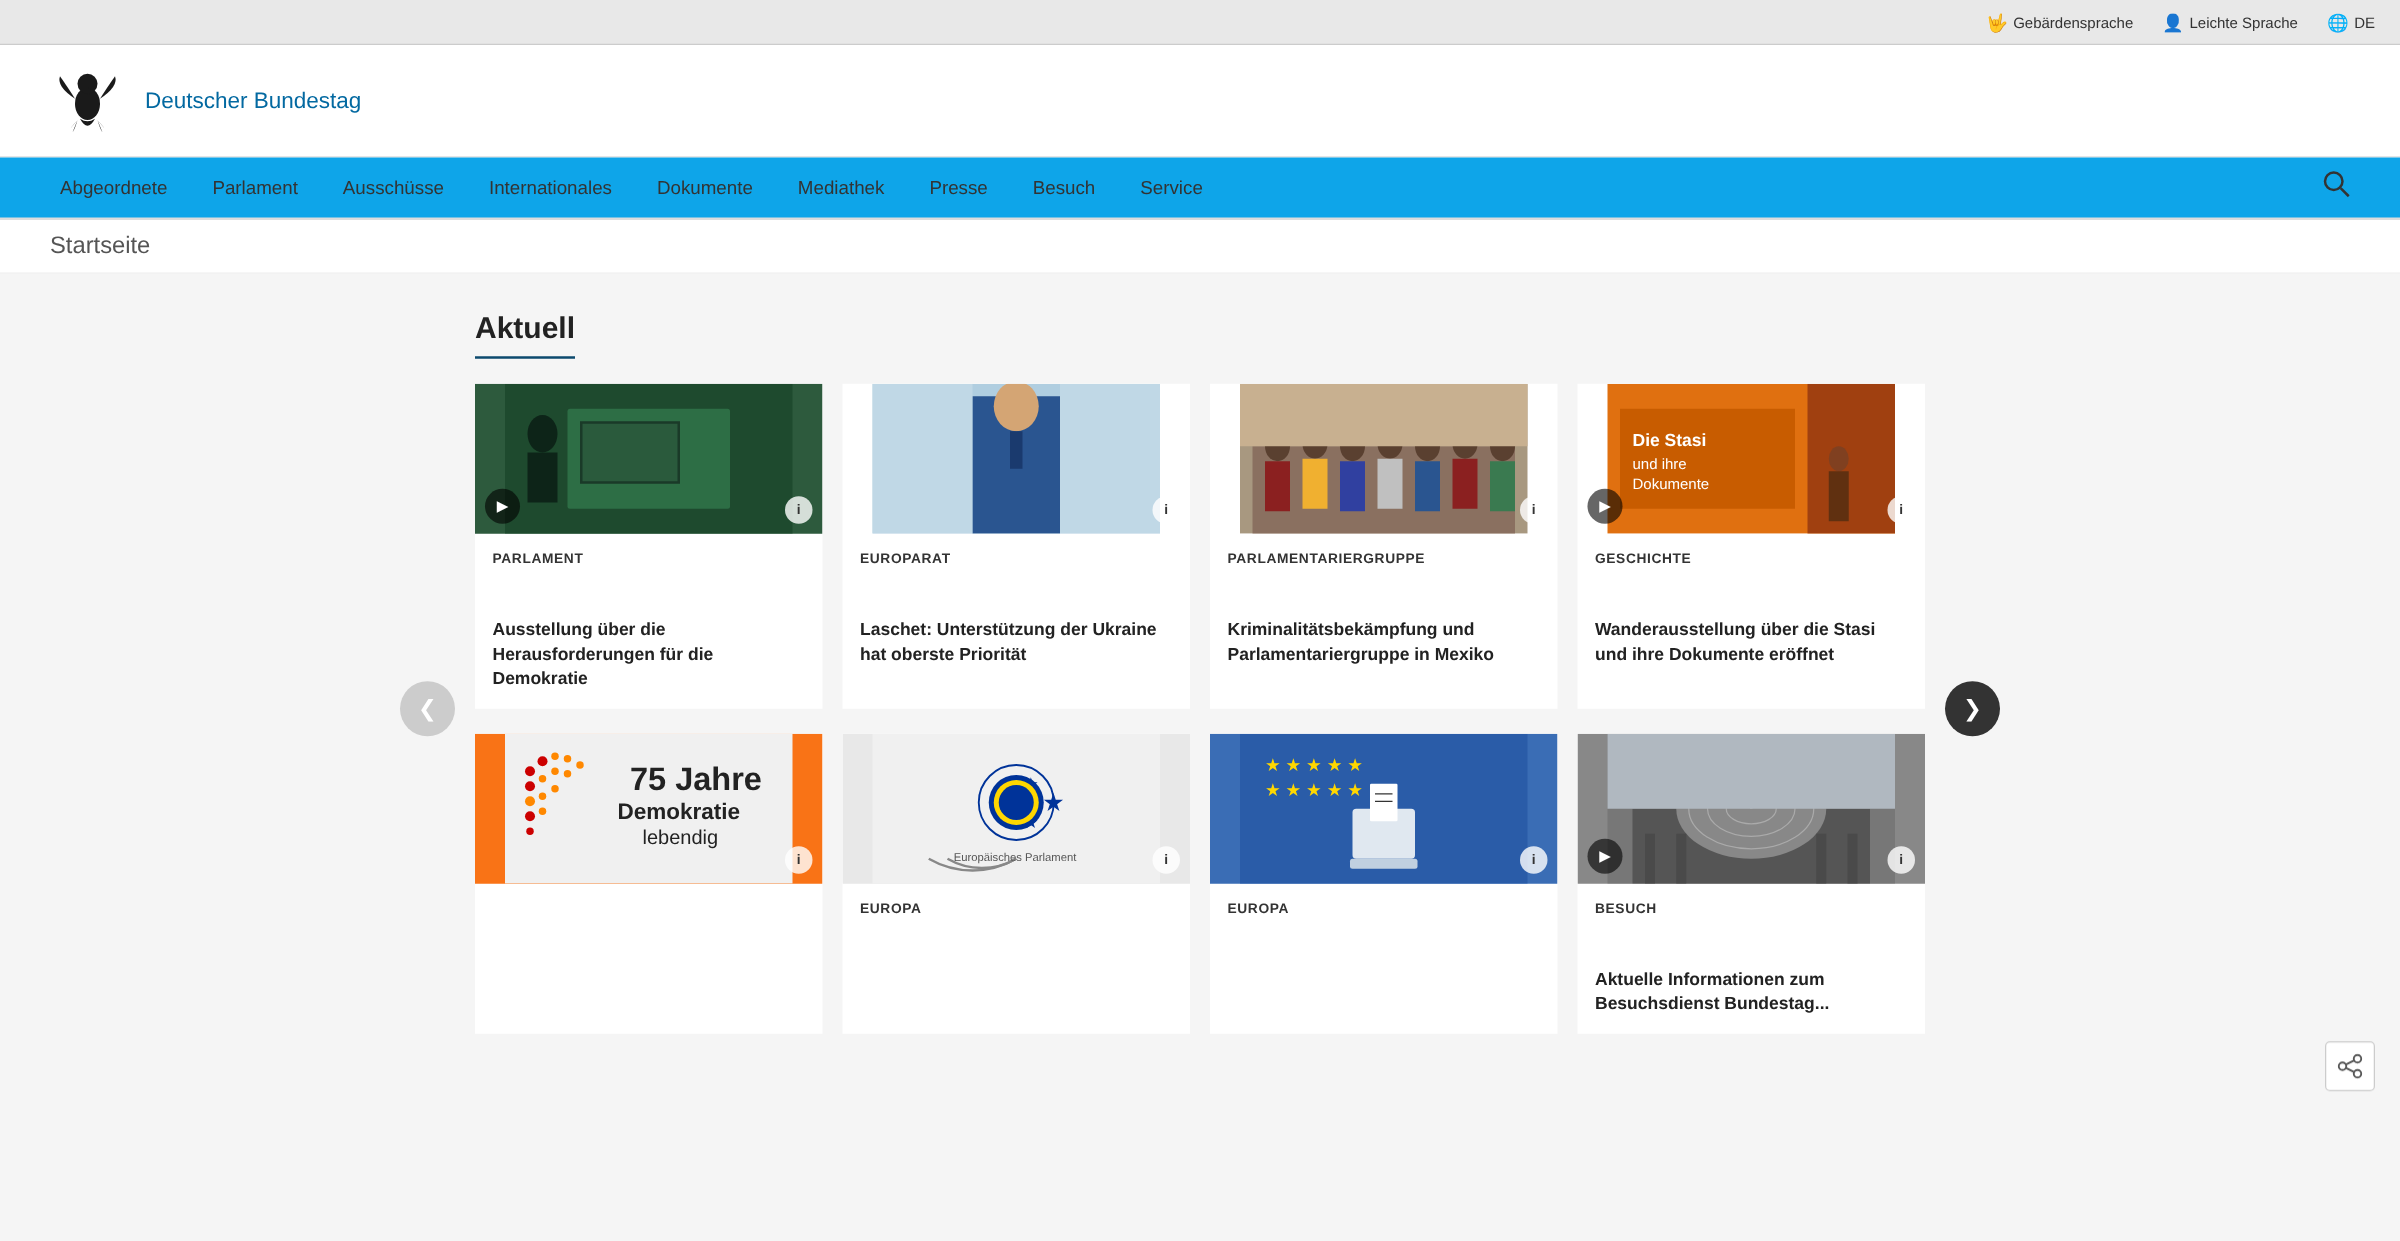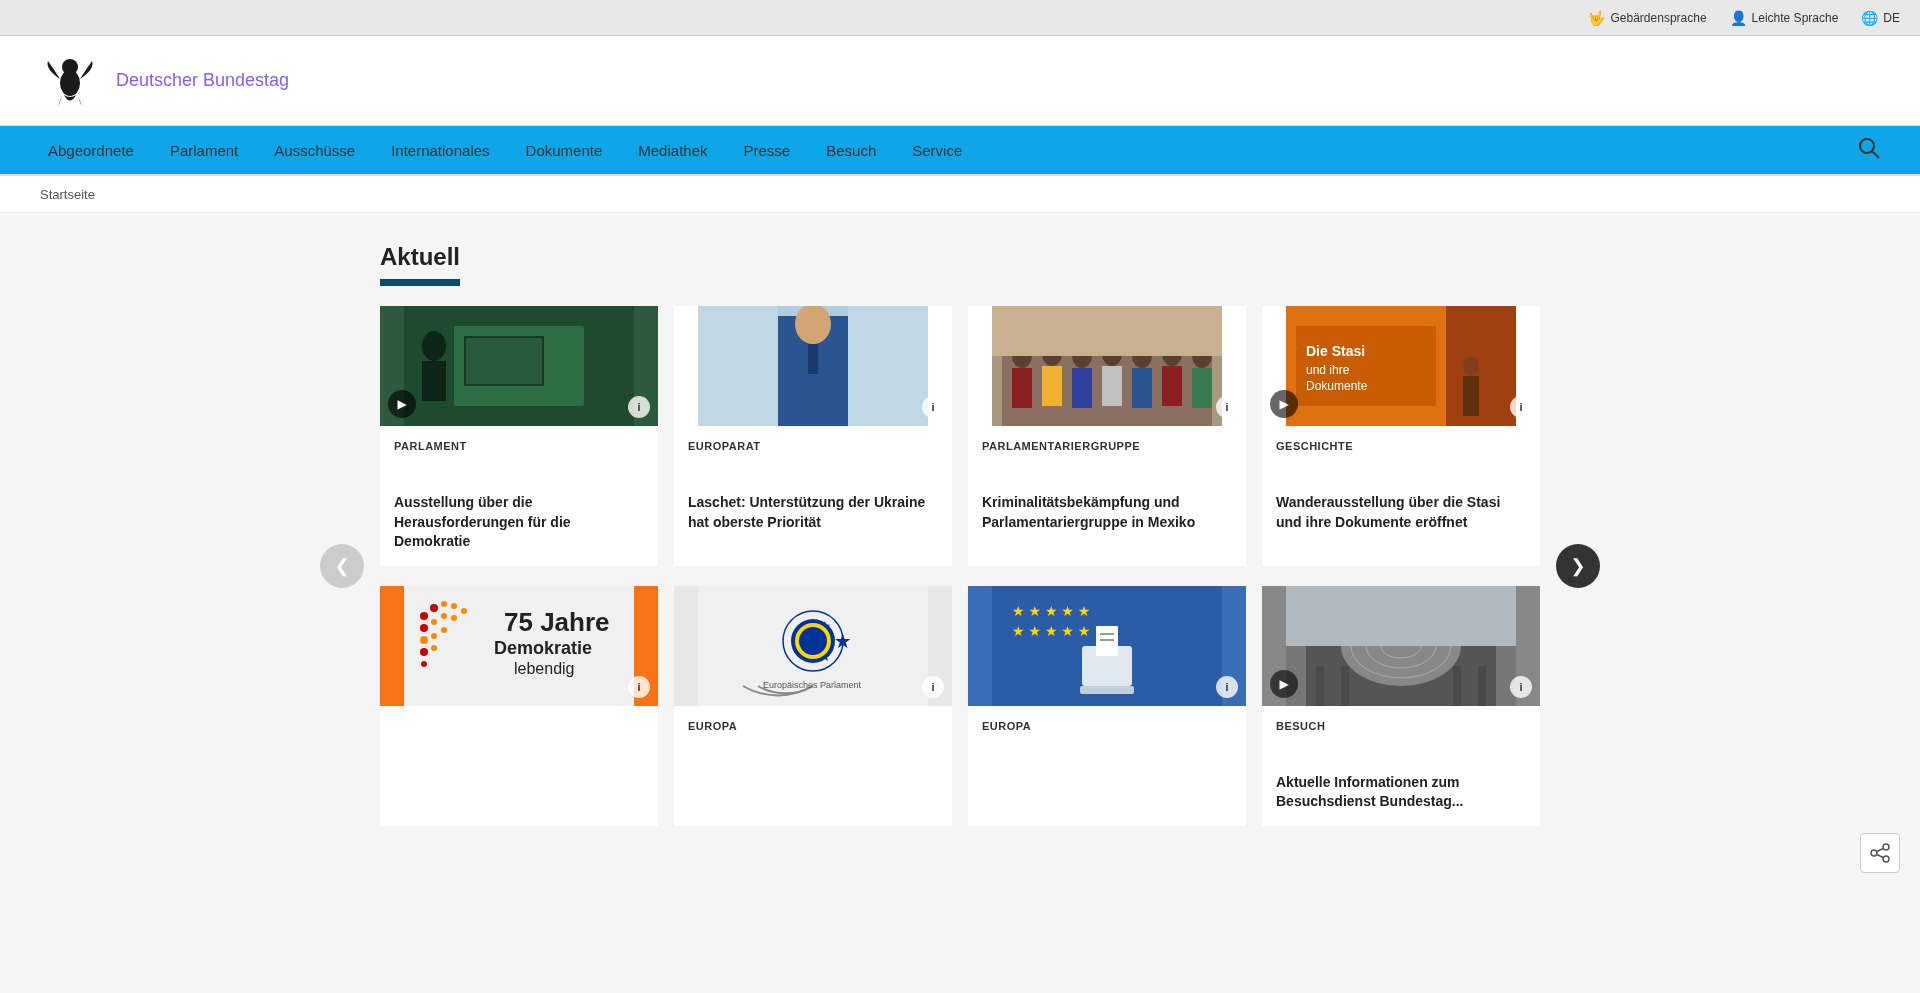--- a/index.html
+++ b/index.html
@@ -48,21 +48,21 @@
       align-items: center;
       gap: 16px;
     }
     .logo-eagle {
       width: 60px;
       height: 60px;
     }
     .site-title {
       font-size: 18px;
       font-weight: normal;
-      color: #8b5cf6;
+      color: #0369a1;
     }
 
     
     .nav-bar {
       background: #0ea5e9;
       border-bottom: 2px solid #ddd;
       display: flex;
       align-items: center;
       padding: 0 30px;
       height: 50px;
@@ -92,39 +92,39 @@
       padding: 0 10px;
     }
 
     
     .breadcrumb {
       background: #fff;
       padding: 10px 40px;
       border-bottom: 1px solid #eee;
     }
     .breadcrumb span {
-      font-size: 13px;
+      font-size: 19px;
       color: #555;
     }
 
     
     .main-content {
       max-width: 1200px;
       margin: 0 auto;
       padding: 30px 20px;
     }
 
     
     .section-title {
       font-size: 24px;
       font-weight: bold;
       color: #222;
       margin-bottom: 20px;
       padding-bottom: 8px;
-      border-bottom: 7px solid #0c4a6e;
+      border-bottom: 2px solid #0c4a6e;
       display: inline-block;
     }
 
     
     .cards-grid {
       display: grid;
       grid-template-columns: repeat(4, 1fr);
       gap: 16px;
       margin-bottom: 20px;
     }

